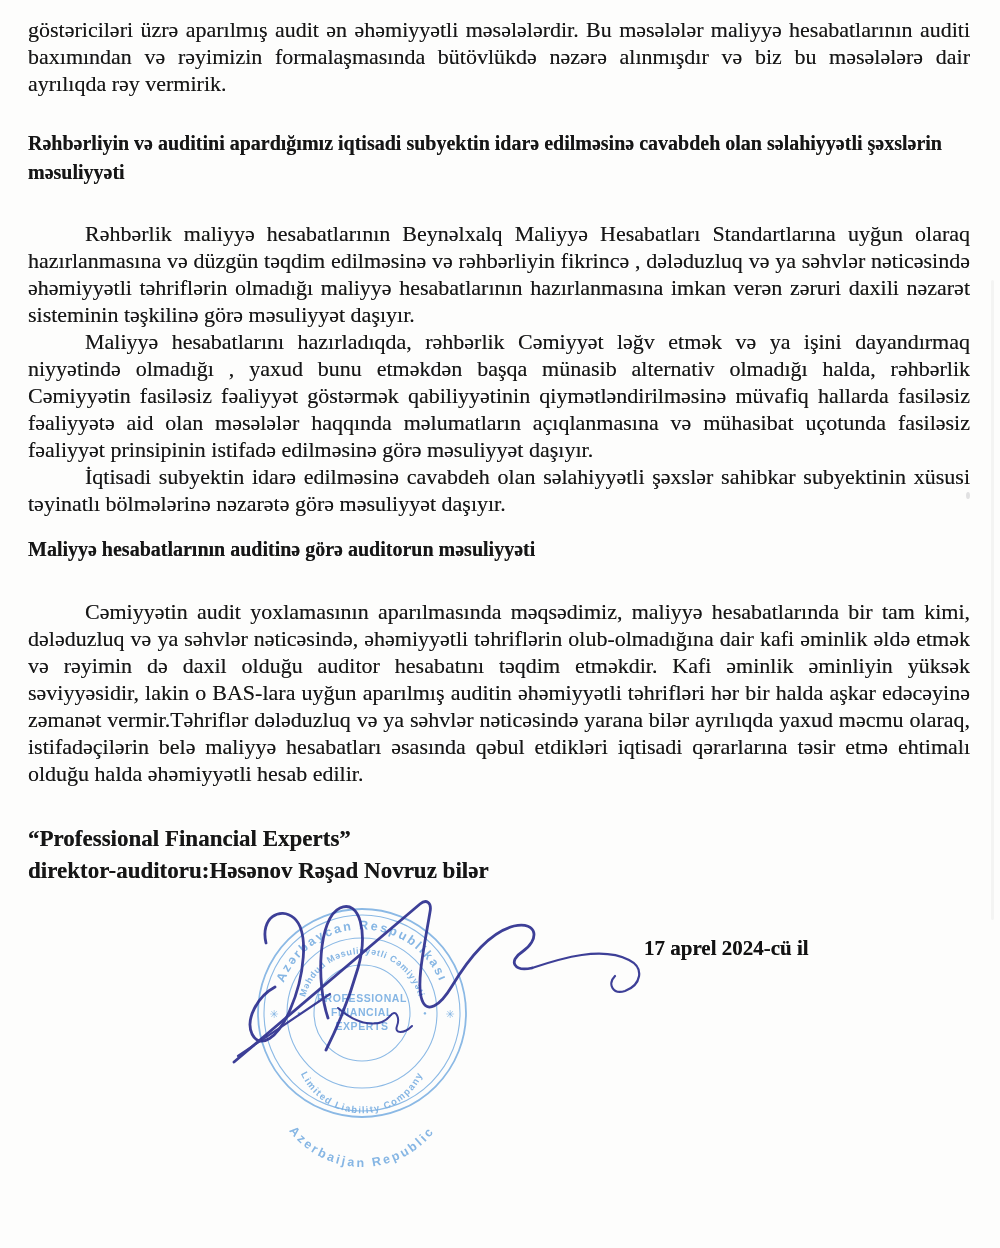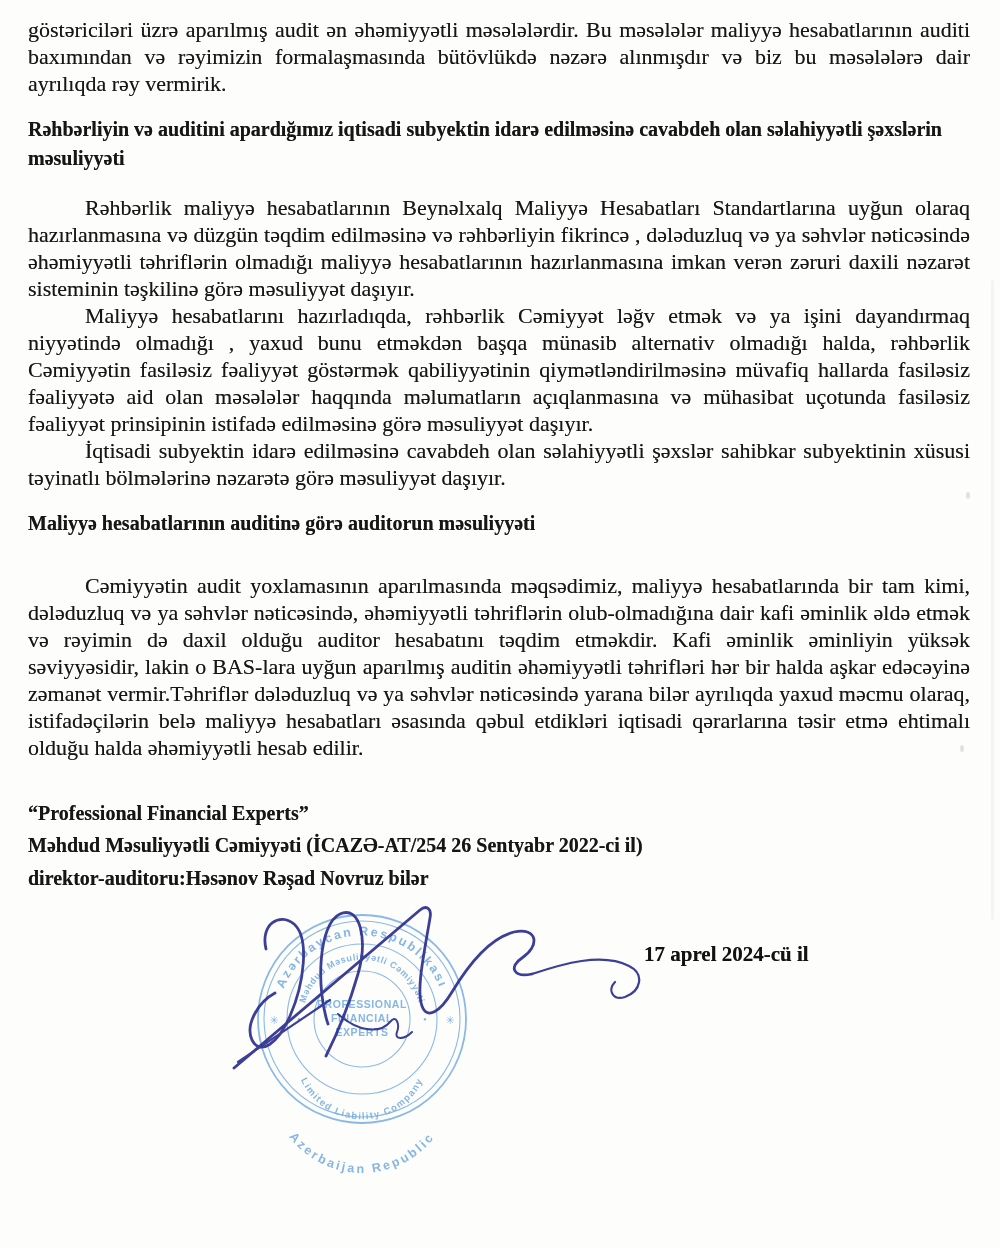--- a/index.html
+++ b/index.html
@@ -20,36 +20,36 @@
     text-align:justify;
     font-size:22px;
     line-height:27px;
     text-shadow:0 0 .4px rgba(0,0,0,.5);
   }
   .indent{text-indent:57px;}
   .heading{
     font-weight:bold;
     font-size:20px;
     line-height:28.5px;
-    margin:18px 0 0 0;
+    margin:32px 0 0 0;
     text-align:left;
     text-shadow:0 0 .4px rgba(0,0,0,.55);
   }
-  .mt-para{margin-top:22px;}
+  .mt-para{margin-top:34px;}
   .heading2{margin:18px 0 34px 0;}
   .executor{
     font-weight:bold;
     font-size:21px;
     margin-top:24px;
     text-shadow:0 0 .4px rgba(0,0,0,.55);
   }
   .company{
     margin-top:36px;
     font-weight:bold;
-    font-size:20px;
+    font-size:23px;
     line-height:32.5px;
     text-shadow:0 0 .4px rgba(0,0,0,.55);
   }
   .sign-area{
     position:relative;
     width:100%;
     height:226px;
   }
   .sign-svg{
     position:absolute;
@@ -95,21 +95,20 @@
   <p class="para indent">Maliyyə hesabatlarını hazırladıqda, rəhbərlik Cəmiyyət ləğv etmək və ya işini dayandırmaq niyyətində olmadığı , yaxud bunu etməkdən başqa münasib alternativ olmadığı halda, rəhbərlik Cəmiyyətin fasiləsiz fəaliyyət göstərmək qabiliyyətinin qiymətləndirilməsinə müvafiq hallarda fasiləsiz fəaliyyətə aid olan məsələlər haqqında məlumatların açıqlanmasına və mühasibat uçotunda fasiləsiz fəaliyyət prinsipinin istifadə edilməsinə görə məsuliyyət daşıyır.</p>
   <p class="para indent">İqtisadi subyektin idarə edilməsinə cavabdeh olan səlahiyyətli şəxslər sahibkar subyektinin xüsusi təyinatlı bölmələrinə nəzarətə görə məsuliyyət daşıyır.</p>
 
   <div class="heading heading2">Maliyyə hesabatlarının auditinə görə auditorun məsuliyyəti</div>
 
   <p class="para indent">Cəmiyyətin audit yoxlamasının aparılmasında məqsədimiz, maliyyə hesabatlarında bir tam kimi, dələduzluq və ya səhvlər nəticəsində, əhəmiyyətli təhriflərin olub-olmadığına dair kafi əminlik əldə etmək və rəyimin də daxil olduğu auditor hesabatını təqdim etməkdir. Kafi əminlik əminliyin yüksək səviyyəsidir, lakin o BAS-lara uyğun aparılmış auditin əhəmiyyətli təhrifləri hər bir halda aşkar edəcəyinə zəmanət vermir.Təhriflər dələduzluq və ya səhvlər nəticəsində yarana bilər ayrılıqda yaxud məcmu olaraq, istifadəçilərin belə maliyyə hesabatları əsasında qəbul etdikləri iqtisadi qərarlarına təsir etmə ehtimalı olduğu halda əhəmiyyətli hesab edilir.</p>
 
 
   <div class="company">
     <div>“Professional Financial Experts”</div>
-    <div>Məhdud Məsuliyyətli Cəmiyyəti (İCAZƏ-AT/254 26 Sentyabr 2022-ci il)</div>
     <div>direktor-auditoru:Həsənov Rəşad Novruz bilər</div>
   </div>
 
   <div class="sign-area">
 
     <svg class="sign-svg" width="942" height="226" viewBox="0 0 942 226" xmlns="http://www.w3.org/2000/svg">
       <defs>
         <path id="arcOuterTop" d="M 255 154 A 84 84 0 1 1 413 154"></path>
         <path id="arcOuterBot" d="M 247 157 A 92 92 0 1 0 421 157"></path>
         <path id="arcInnerTop" d="M 277 140 A 59 59 0 1 1 391 140"></path>

